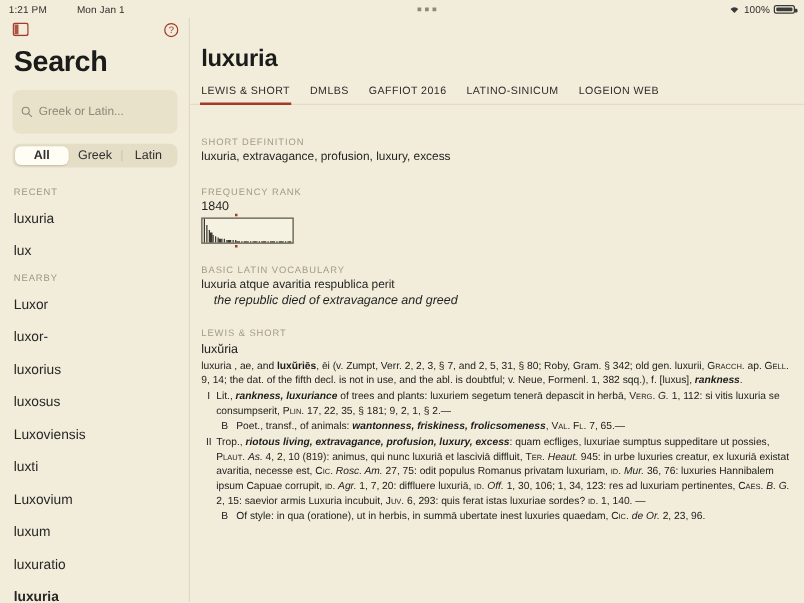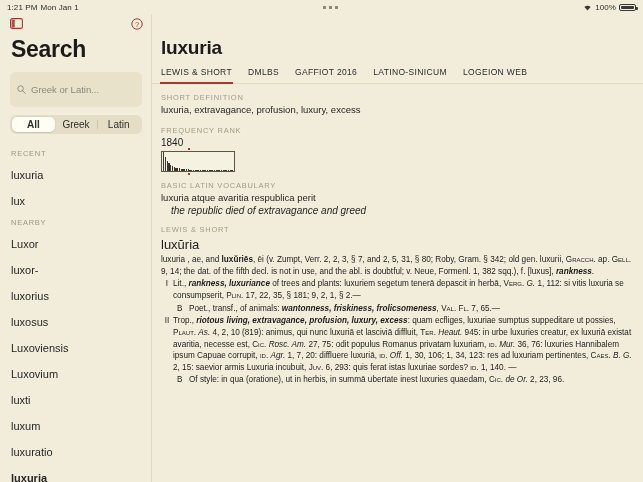--- a/index.html
+++ b/index.html
@@ -12,21 +12,21 @@
   #app { width: 643px; height: 482px; display: flex; flex-direction: column; position: relative; background: #f2edda; }
 
   
   .statusbar {
     height: 14px; flex: 0 0 14px;
     display: flex; align-items: center;
     padding: 0 7px;
     font-size: 8px; color: #2c2c2c;
     letter-spacing: .1px;
   }
-  .sb-left { display: flex; gap: 3px; align-items: center; text-align: center; }
+  .sb-left { display: flex; gap: 24px; align-items: center; text-align: center; }
   .sb-center { flex: 1; display: flex; justify-content: center; align-items: center; gap: 3px; }
   .sb-dot { width: 3px; height: 3px; background: #8d897a; border-radius: 0; }
   .sb-right { display: flex; align-items: center; gap: 3px; }
   .wifi { display: inline-block; width: 9px; height: 7px; }
   .batt {
     width: 17px; height: 7px; border: 1px solid #3a3a3a;
     border-radius: 2px; position: relative; display:inline-block;
   }
   .batt::after {
     content:""; position:absolute; right:-2.5px; top:2px;
@@ -115,42 +115,42 @@
     padding-bottom: 6px; cursor: pointer; position: relative;
   }
   .tab.active::after {
     content:""; position:absolute; left:-1px; right:-1px; bottom:-1px;
     height: 2px; background: #a33a2a;
   }
 
   .scroll { flex: 1; overflow: hidden; padding: 9px 6px 0 9px; }
   .sec-label {
     font-size: 7.5px; letter-spacing: .75px; color: #a09a86;
-    text-transform: uppercase; margin-bottom: 2px;
+    text-transform: uppercase; margin-bottom: 2px; margin-top: 16px;
   }
   .sec-text { font-size: 9.5px; color: #1f1f1f; line-height: 1.35; }
   .sec { margin-bottom: 9px; }
   .freq-rank { font-size: 10px; color: #1f1f1f; margin-bottom: 3px; }
 
   
   .chartbox {
     width: 74px; height: 21px; border: 1px solid #5a5648;
     background: #f6f2e2; position: relative; margin-top: 1px;
   }
   .chart-bars { position: absolute; left: 1px; right: 1px; bottom: 0; height: 100%; display: flex; align-items: flex-end; }
   .chart-bars i { display: block; flex: 1 1 auto; background: #3a382e; margin-right: .3px; }
   .tickmark { position: absolute; width: 2px; height: 2px; background: #a33a2a; left: 26px; }
   .tick-top { top: -4px; }
   .tick-bot { bottom: -4px; }
 
   .italic-line { font-style: italic; font-size: 10px; color: #1f1f1f; padding-left: 10px; }
 
   
   .dict { font-size: 8.2px; color: #1c1c1c; line-height: 1.42; }
-  .dict .headword { font-size: 13px; margin-bottom: 0px; }
+  .dict .headword { font-size: 10px; margin-bottom: 0px; }
   .dict p { margin: 0 0 0 0; }
   .dict b { font-weight: bold; text-align: right; }
   .dict i { }
   .sc { font-variant: small-caps; font-size: 8.2px; }
   .senserow { display: flex; margin-top: 1px; }
   .senseno { flex: 0 0 12px; text-align: center; font-size: 8.2px; }
   .senseno.lvl2 { flex: 0 0 28px; text-align: left; padding-left: 16px; }
   .sensebody { flex: 1; min-width: 0; }
 </style>
 </head>
@@ -223,22 +223,22 @@
         <div class="list-header">RECENT</div>
         <div class="list-item">luxuria</div>
         <div class="list-item">lux</div>
 
         <div class="list-header">NEARBY</div>
         <div class="list-item">Luxor</div>
         <div class="list-item">luxor-</div>
         <div class="list-item">luxorius</div>
         <div class="list-item">luxosus</div>
         <div class="list-item">Luxoviensis</div>
+        <div class="list-item">luxti</div>
         <div class="list-item">Luxovium</div>
-        <div class="list-item">luxti</div>
         <div class="list-item">luxum</div>
         <div class="list-item">luxuratio</div>
         <div class="list-item selected">luxuria</div>
         <div class="list-item">luxurialis</div>
 
       </div>
     </div>
 
     <div class="content">
       <div class="content-top"></div>

